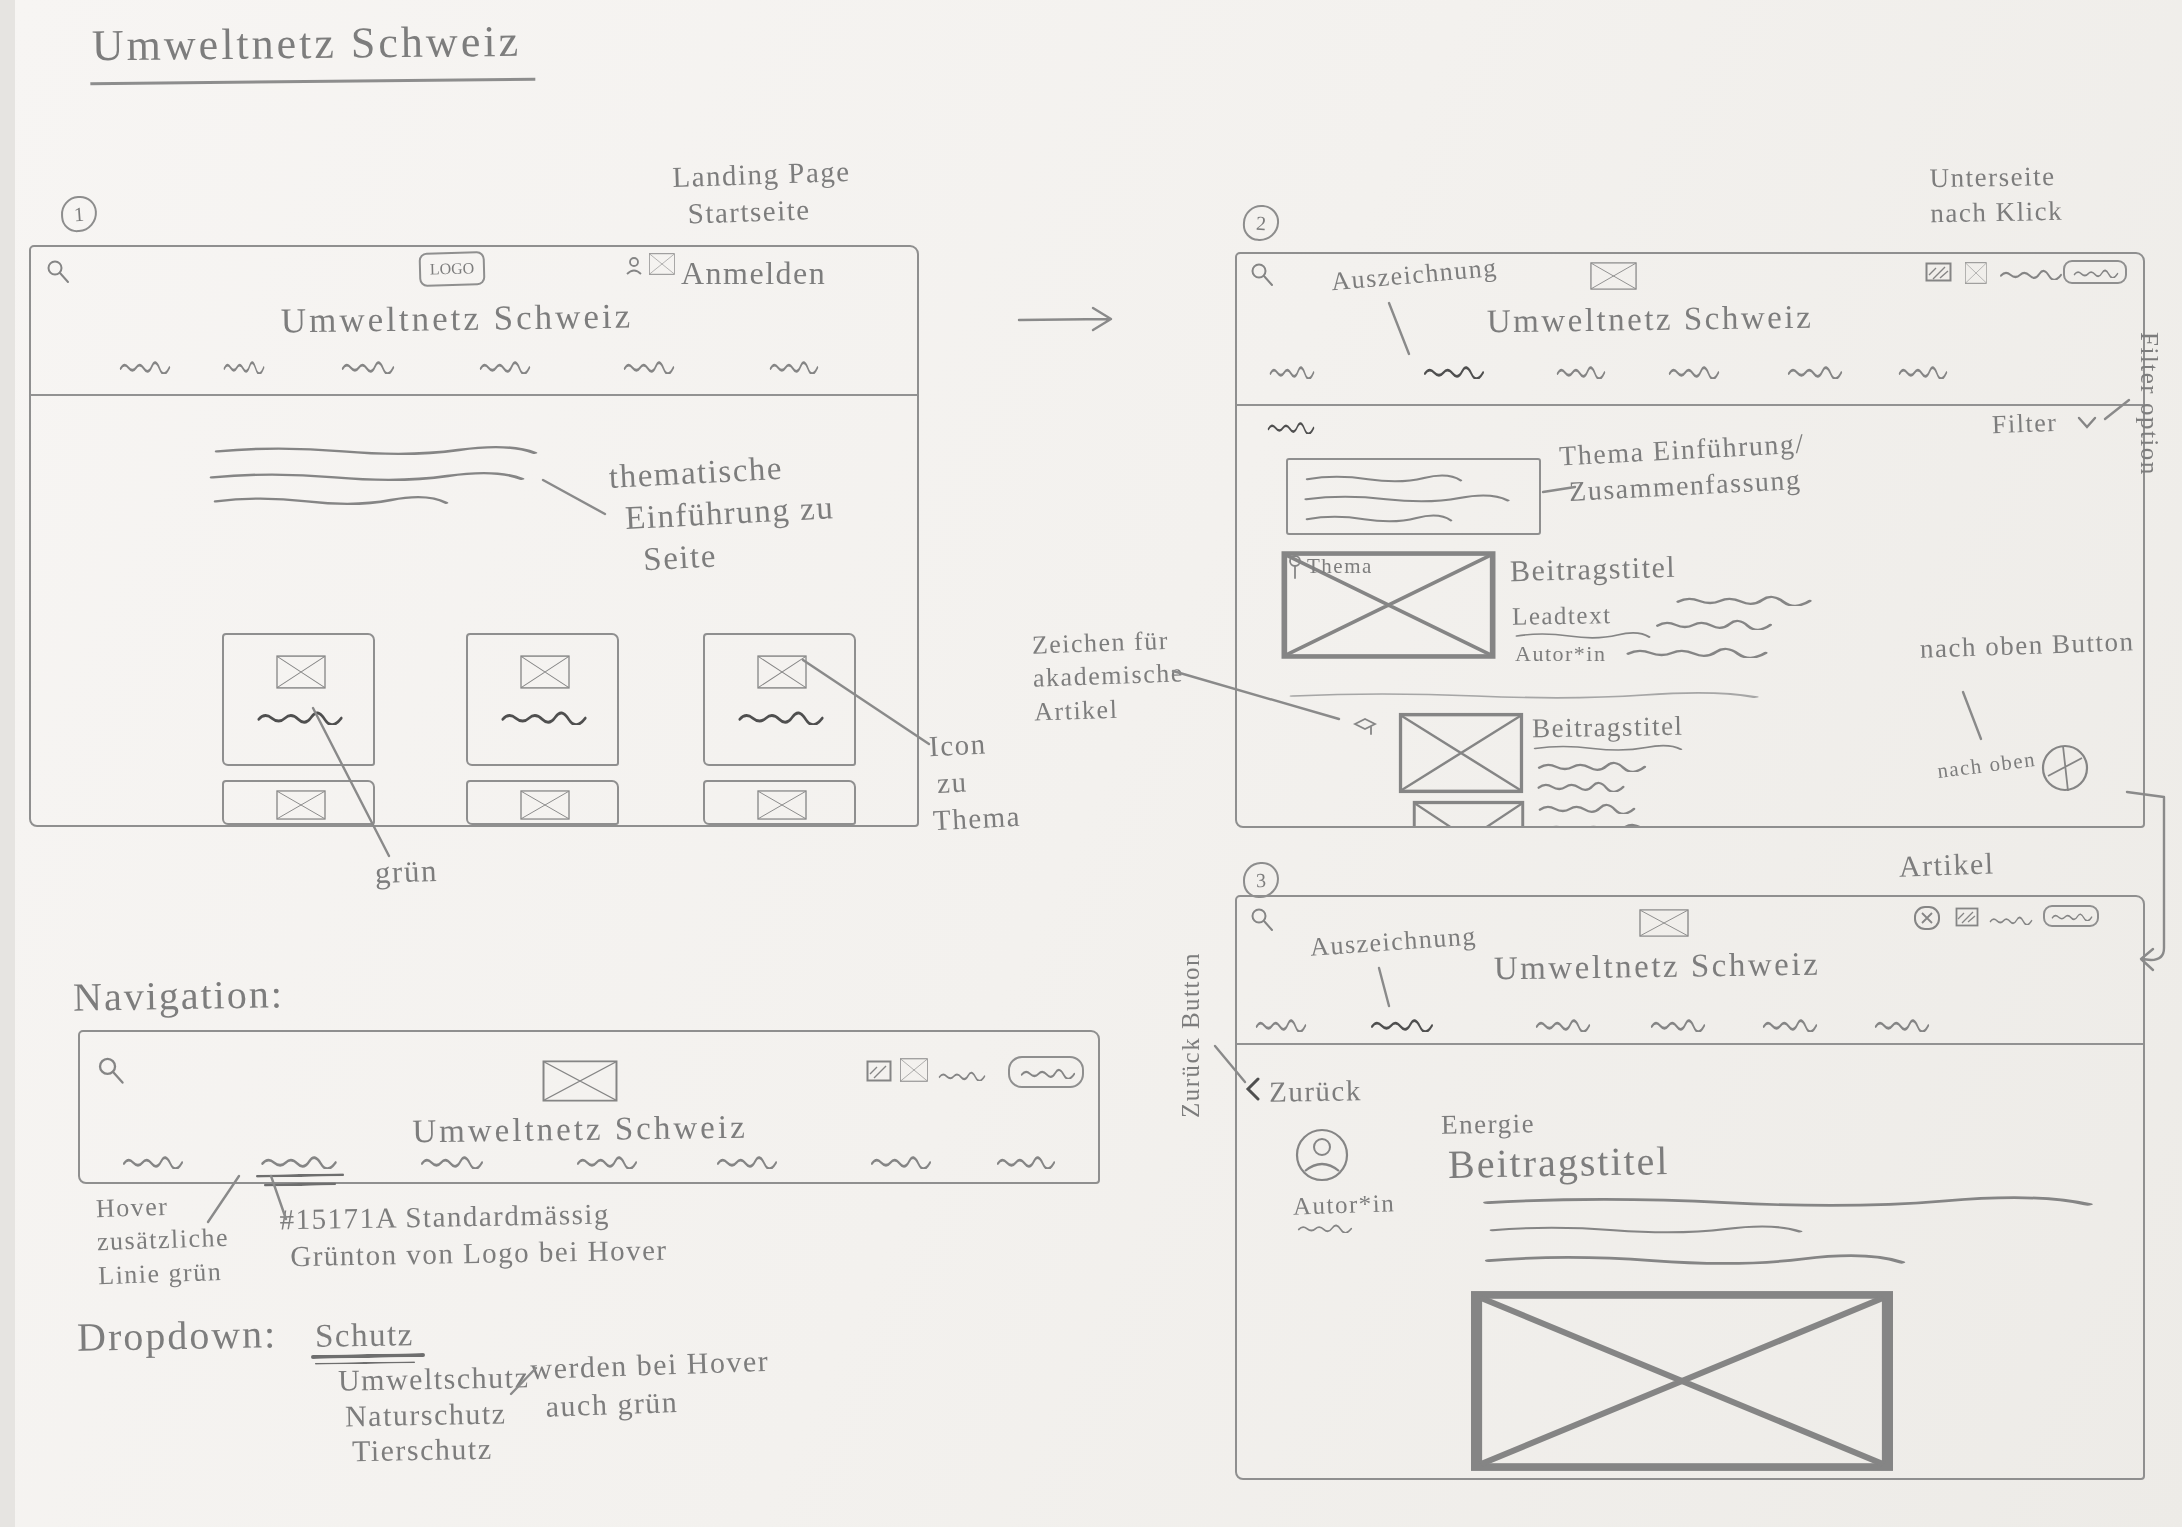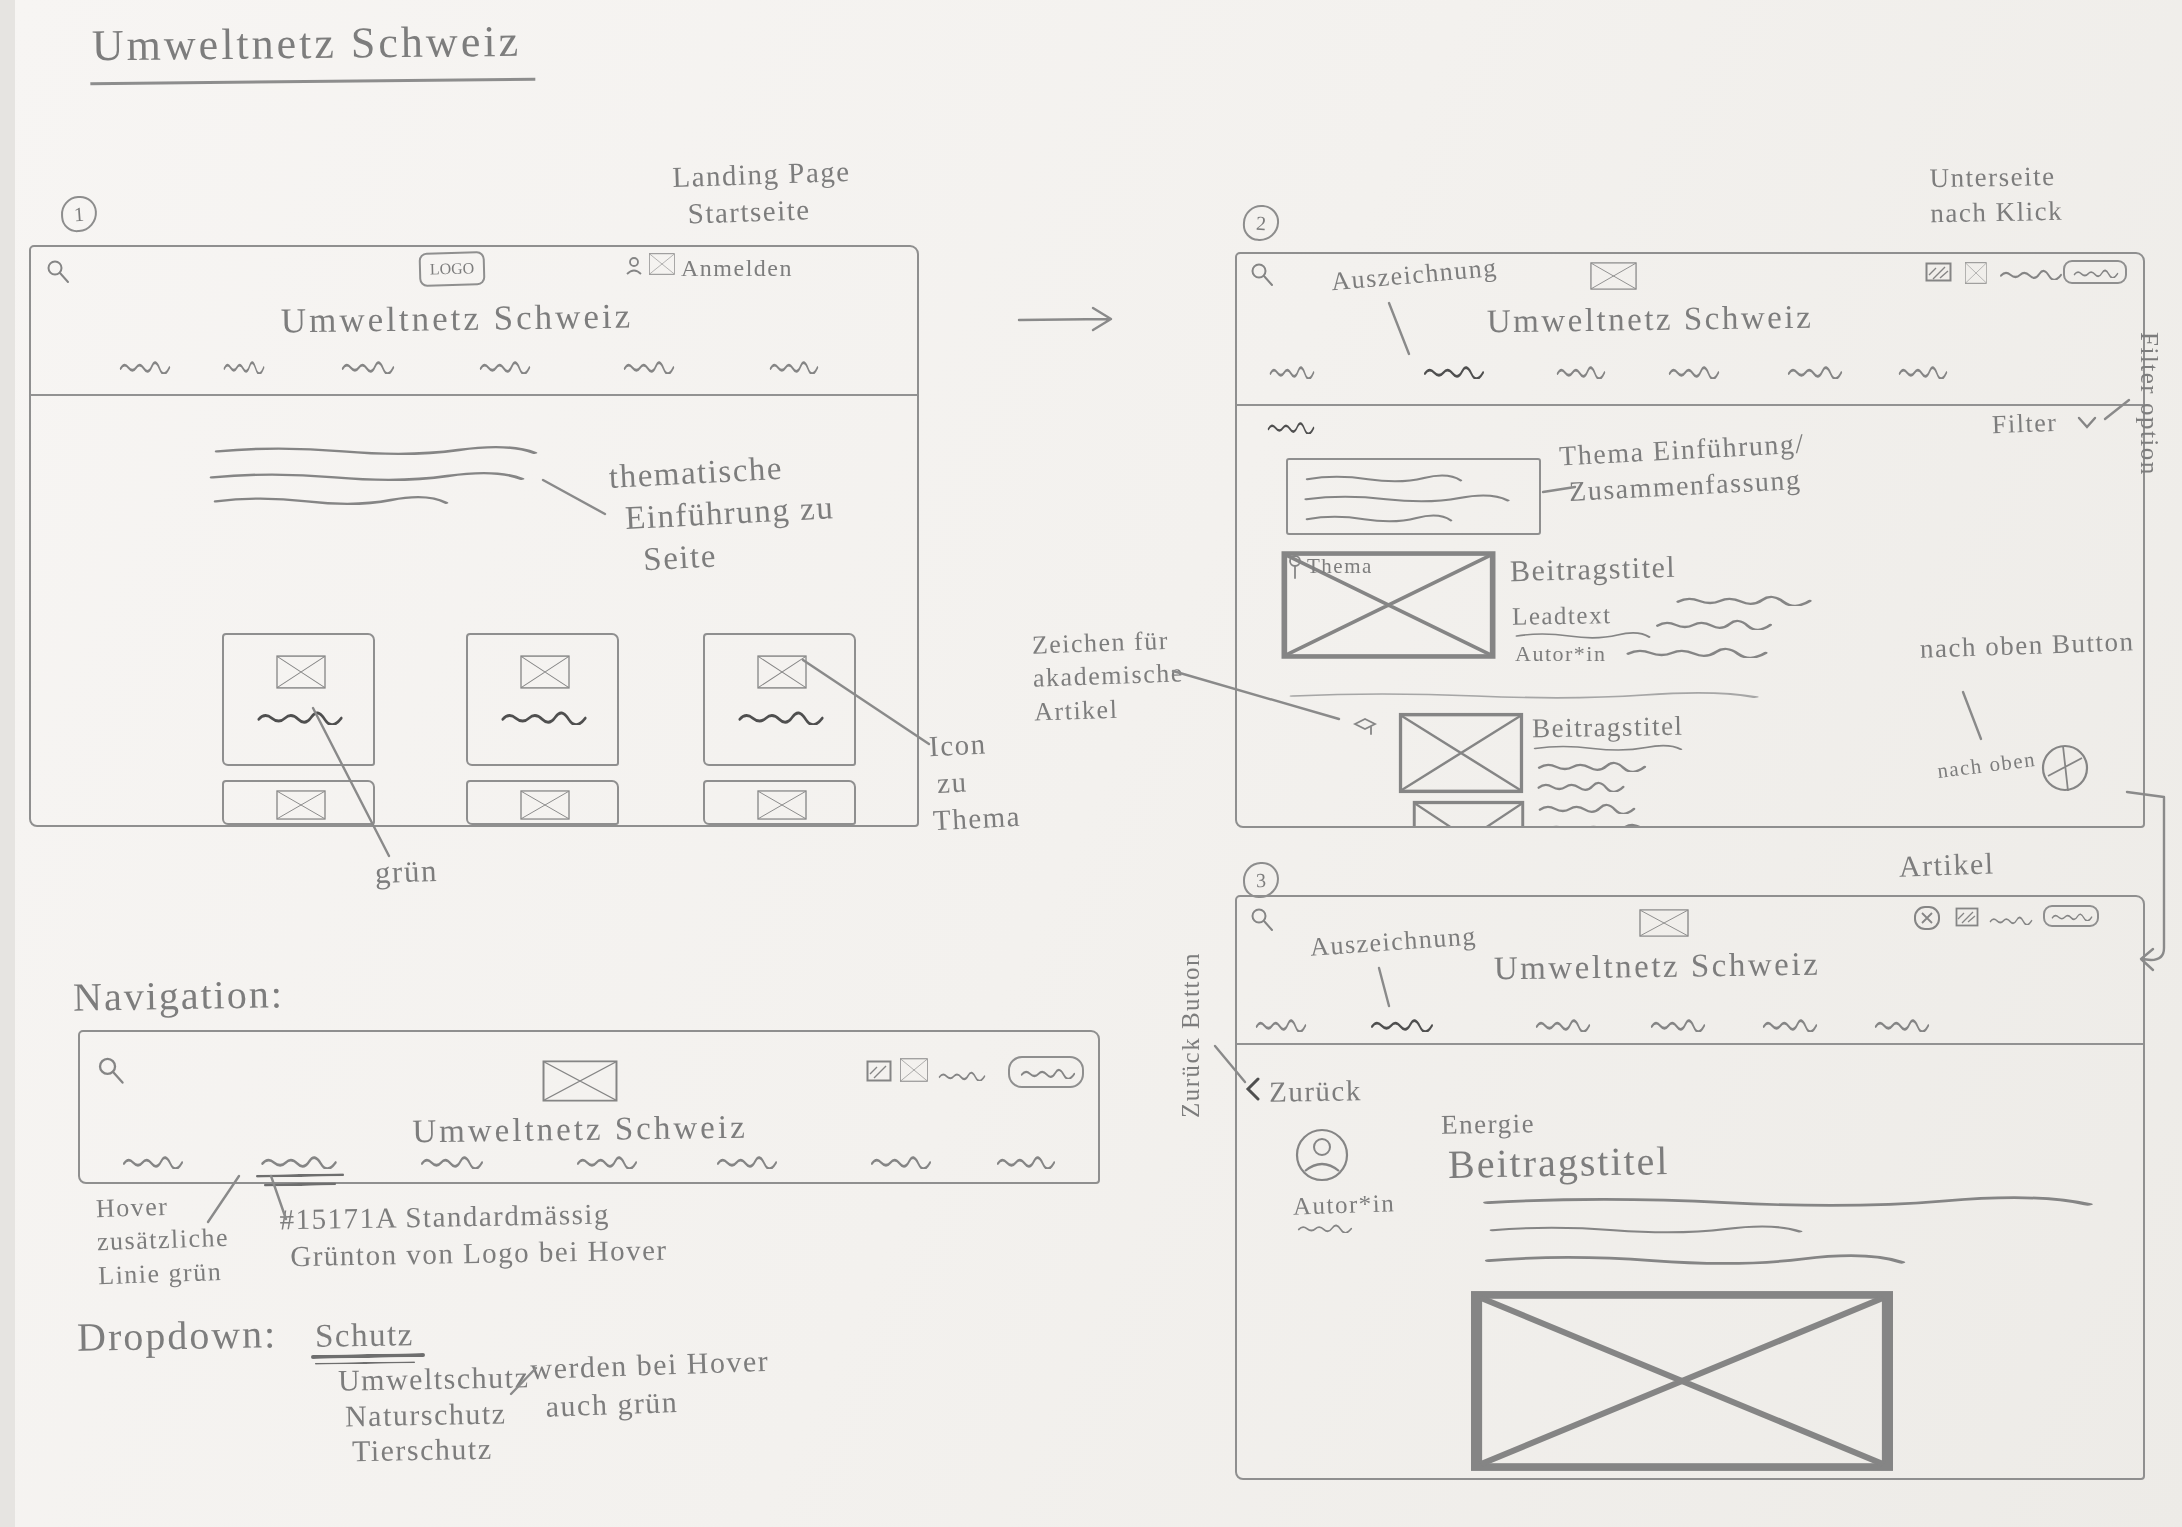--- a/index.html
+++ b/index.html
@@ -59,21 +59,21 @@
           <circle cx="9" cy="6" r="4" fill="none" stroke="currentColor" stroke-width="1.8"></circle>
           <path d="M2 18 Q9 11 16 18" fill="none" stroke="currentColor" stroke-width="1.8"></path>
         </svg>
     </span>
     <i class="xbox" style="left:618px;top:6px;width:26px;height:22px">
         <svg viewBox="0 0 100 62" preserveAspectRatio="none">
           <rect x="2" y="2" width="96" height="58" fill="none" stroke="currentColor" stroke-width="2.6"></rect>
           <path d="M3 3 L97 59 M97 3 L3 59" fill="none" stroke="currentColor" stroke-width="1.9"></path>
         </svg>
       </i>
-    <div class="hand" style="left:650px;top:6px;font-size:24px">Anmelden</div>
+    <div class="hand" style="left:650px;top:6px;font-size:32px">Anmelden</div>
     <div class="hand" style="left:236px;top:50px;width:380px;text-align:center;font-size:35px;letter-spacing:3px;transform:rotate(-0.8deg)">Umweltnetz Schweiz</div>
     <i class="sq" style="left:88px;top:112px;width:52px;height:15px">
         <svg viewBox="0 0 100 14" preserveAspectRatio="none">
           <path d="M3 9 Q10 3 18 8 T33 8 T48 9 T63 7 T78 9 T97 8" fill="none" stroke="currentColor" stroke-width="2.6" stroke-linecap="round"></path>
         </svg>
       </i>
     <i class="sq" style="left:192px;top:112px;width:42px;height:15px">
         <svg viewBox="0 0 100 14" preserveAspectRatio="none">
           <path d="M3 9 Q10 3 18 8 T33 8 T48 9 T63 7 T78 9 T97 8" fill="none" stroke="currentColor" stroke-width="2.6" stroke-linecap="round"></path>
         </svg>

